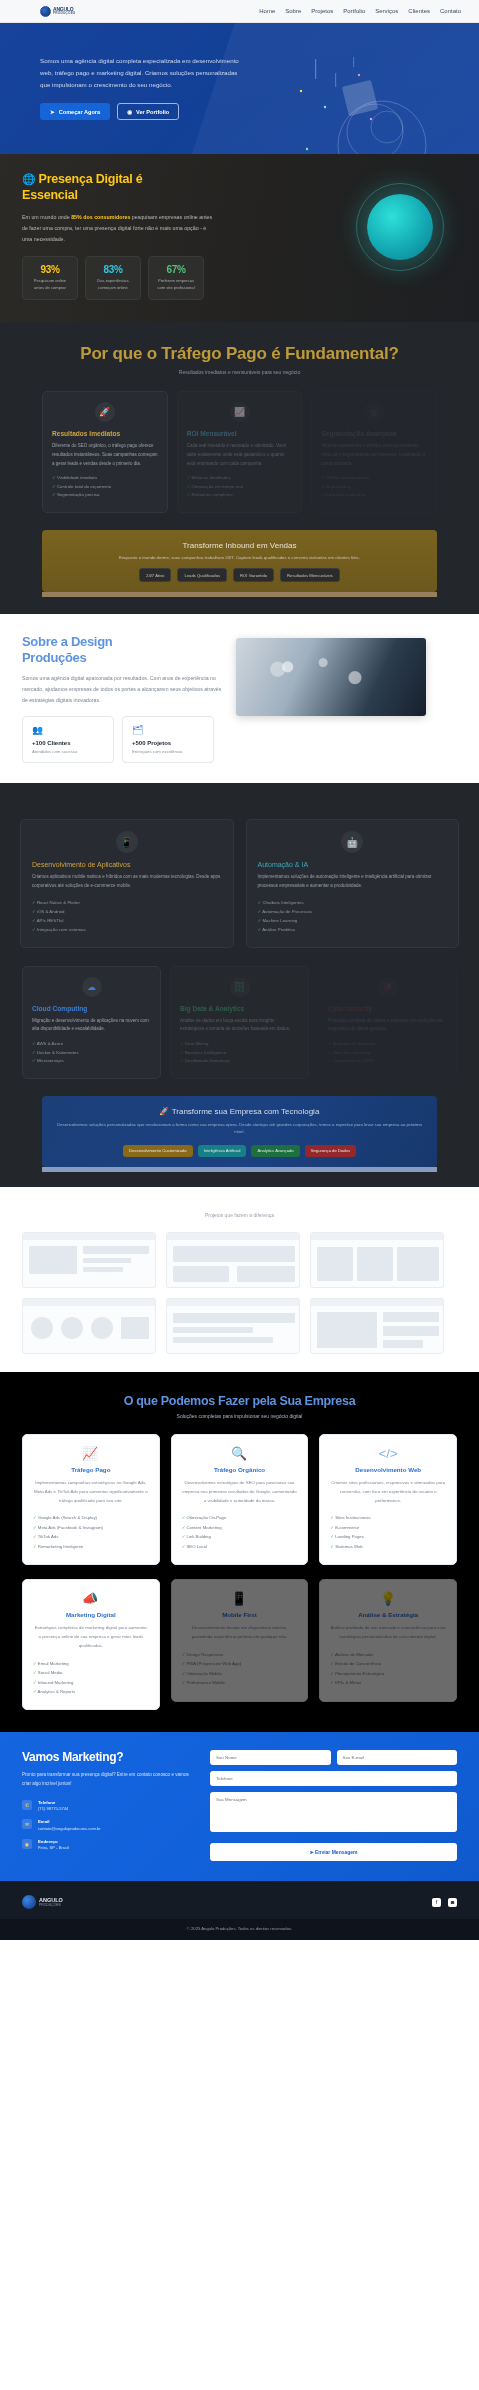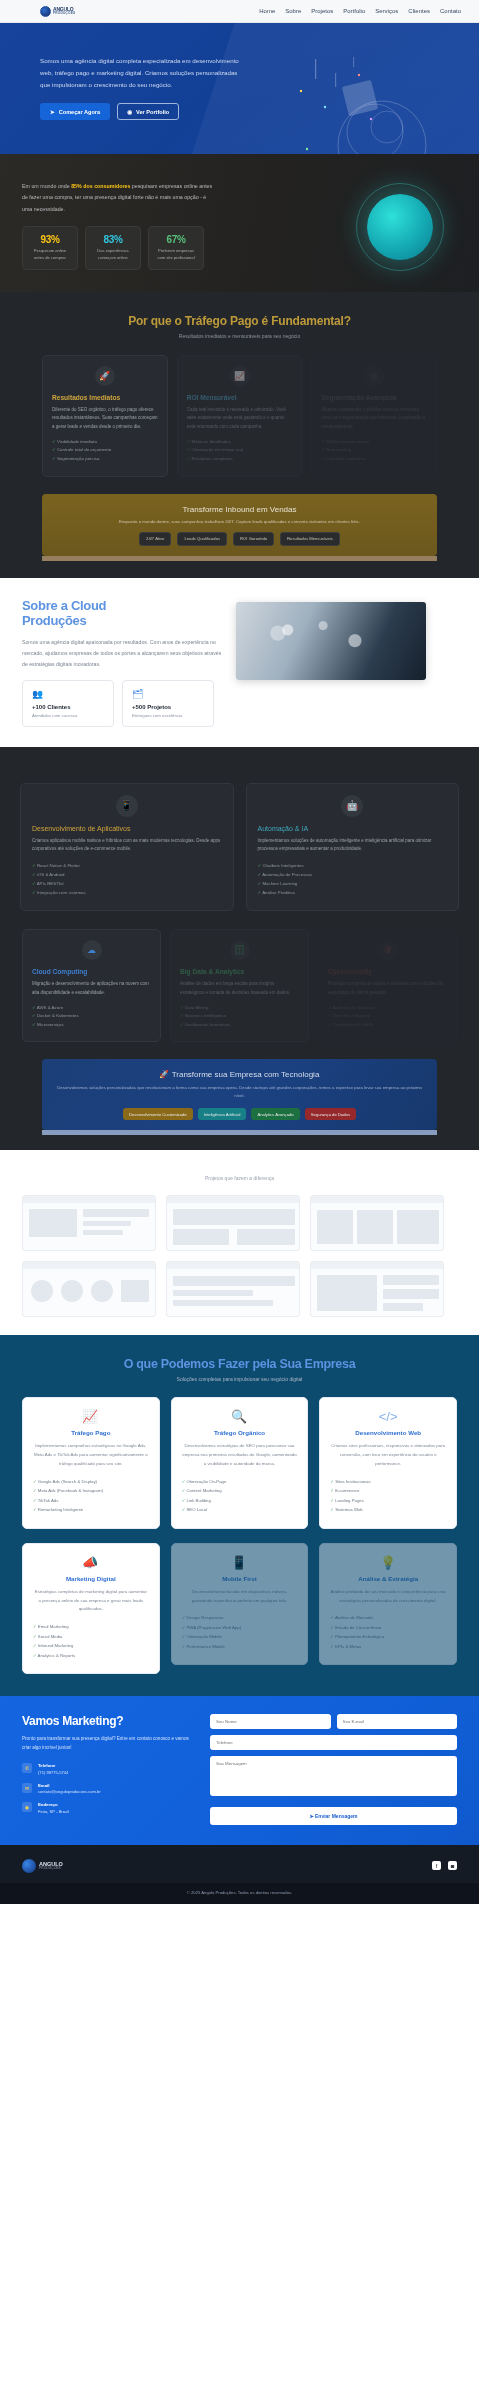--- a/index.html
+++ b/index.html
@@ -93,21 +93,21 @@
     box-shadow: 0 0 24px 8px rgba(45,220,214,.28);
     z-index: 2;
   }
   .globe-art:before{
     content:"";position:absolute;inset:-11px;border-radius:50%;
     border:1px solid rgba(60,210,205,.35);
   }
 
   
   .trafego { background: #23262b; padding: 22px 0 22px 0; }
-  .sec-title { text-align: center; font-size: 12px; font-weight: 700; letter-spacing:-.2px;}
+  .sec-title { text-align: center; font-size: 17px; font-weight: 700; letter-spacing:-.2px;}
   .sec-sub { text-align: center; font-size: 5px; margin-top: 5px; }
   .gold { color: #bd9a3a; }
   .cards3 { display: flex; gap: 9px; padding: 0 42px; margin-top: 16px; align-items: flex-start;}
   .dcard {
     flex: 1; background: #282b31; border: 1px solid #32363d; border-radius: 5px;
     padding: 10px 9px 12px 9px;
   }
   .dcard .ico {
     width: 20px; height: 20px; border-radius: 50%; background: #32363d;
     margin: 0 auto 8px auto; display: flex; align-items: center; justify-content: center;
@@ -208,21 +208,21 @@
   .pf-grid { display:flex; gap:10px; padding: 0 22px; margin-top:14px; flex-wrap:wrap;}
   .pf-item {
     width: 134px; height: 56px; border:1px solid #e9ecf0; border-radius:3px; background:#fbfcfd;
     position:relative; overflow:hidden;
   }
   .pf-item .bar{position:absolute;top:0;left:0;right:0;height:7px;background:#eef1f5;}
   .pf-item .blk{position:absolute;background:#e3e8ef;border-radius:1px;}
   .pf-row2 { margin-top: 10px; }
 
   
-  .servicos { background: #0c4a6e; padding: 22px 0 22px 0; }
+  .servicos { background: #000000; padding: 22px 0 22px 0; }
   .sv-title { text-align:center; font-size:12.5px; font-weight:700; color:#5d93e0; letter-spacing:-.3px;}
   .sv-sub { text-align:center; font-size:5px; color:#aab6c6; margin-top:5px;}
   .sv-grid { display:flex; gap:11px; padding: 0 22px; margin-top:15px; align-items:flex-start;}
   .scard {
     flex:1; background:#fff; border:1px solid #e6ecf4; border-radius:5px; padding: 11px 10px 13px 10px;
     text-align:center;
   }
   .scard .ico { font-size: 13px; color:#86b2ea; }
   .scard h3 { font-size:6.2px; font-weight:700; color:#2f6fd0; margin-top:5px;}
   .scard p { font-size:4.4px; line-height:2; color:#7d8795; margin-top:6px;}
@@ -330,20 +330,24 @@
           <span>◉</span>
           <span>Ver Portfolio</span>
         </div>
       </div>
     </div>
   </div>
 
   <div class="presence">
     <div class="globe-art"></div>
     <div class="presence-inner">
+      <h2>
+        <span class="globe">🌐</span><span>Presença Digital é</span><br>
+        <span>Essencial</span>
+      </h2>
       <p><span>Em um mundo onde </span><b>85% dos consumidores</b><span> pesquisam empresas online antes de fazer uma compra, ter uma presença digital forte não é mais uma opção - é uma necessidade.</span></p>
       <div class="stat-row">
         <div class="stat">
           <div class="num" style="color:#ffc814">93%</div>
           <div class="lbl"><span>Pesquisam online</span><br><span>antes de comprar</span></div>
         </div>
         <div class="stat">
           <div class="num" style="color:#31c6e0">83%</div>
           <div class="lbl"><span>Das experiências</span><br><span>começam online</span></div>
         </div>
@@ -398,21 +402,21 @@
         <span class="chip">Leads Qualificados</span>
         <span class="chip">ROI Garantido</span>
         <span class="chip">Resultados Mensuráveis</span>
       </div>
     </div>
   </div>
 
   <div class="sobre">
     <div class="sobre-left">
       <h2>
-        <span>Sobre a Cloud</span><br>
+        <span>Sobre a Design</span><br>
         <span>Produções</span>
       </h2>
       <p>Somos uma agência digital apaixonada por resultados. Com anos de experiência no mercado, ajudamos empresas de todos os portes a alcançarem seus objetivos através de estratégias digitais inovadoras.</p>
       <div class="mini-row">
         <div class="mini">
           <div class="mi">👥</div>
           <div class="mt">+100 Clientes</div>
           <div class="ms">Atendidos com sucesso</div>
         </div>
         <div class="mini">

